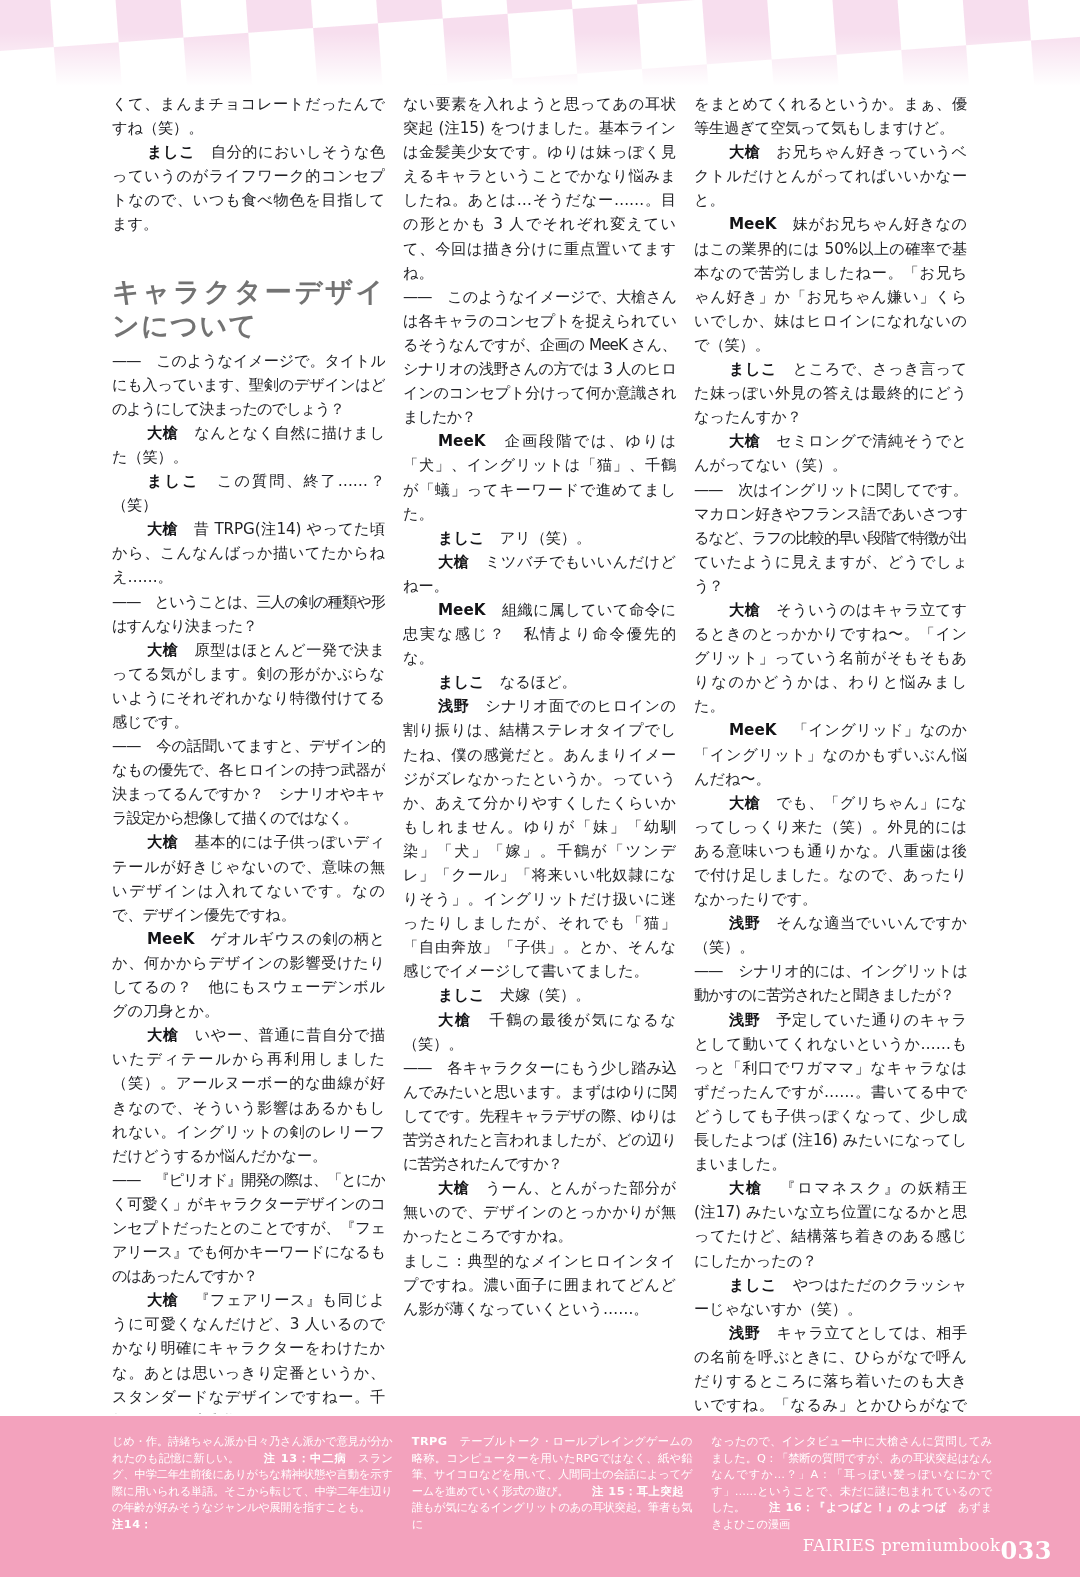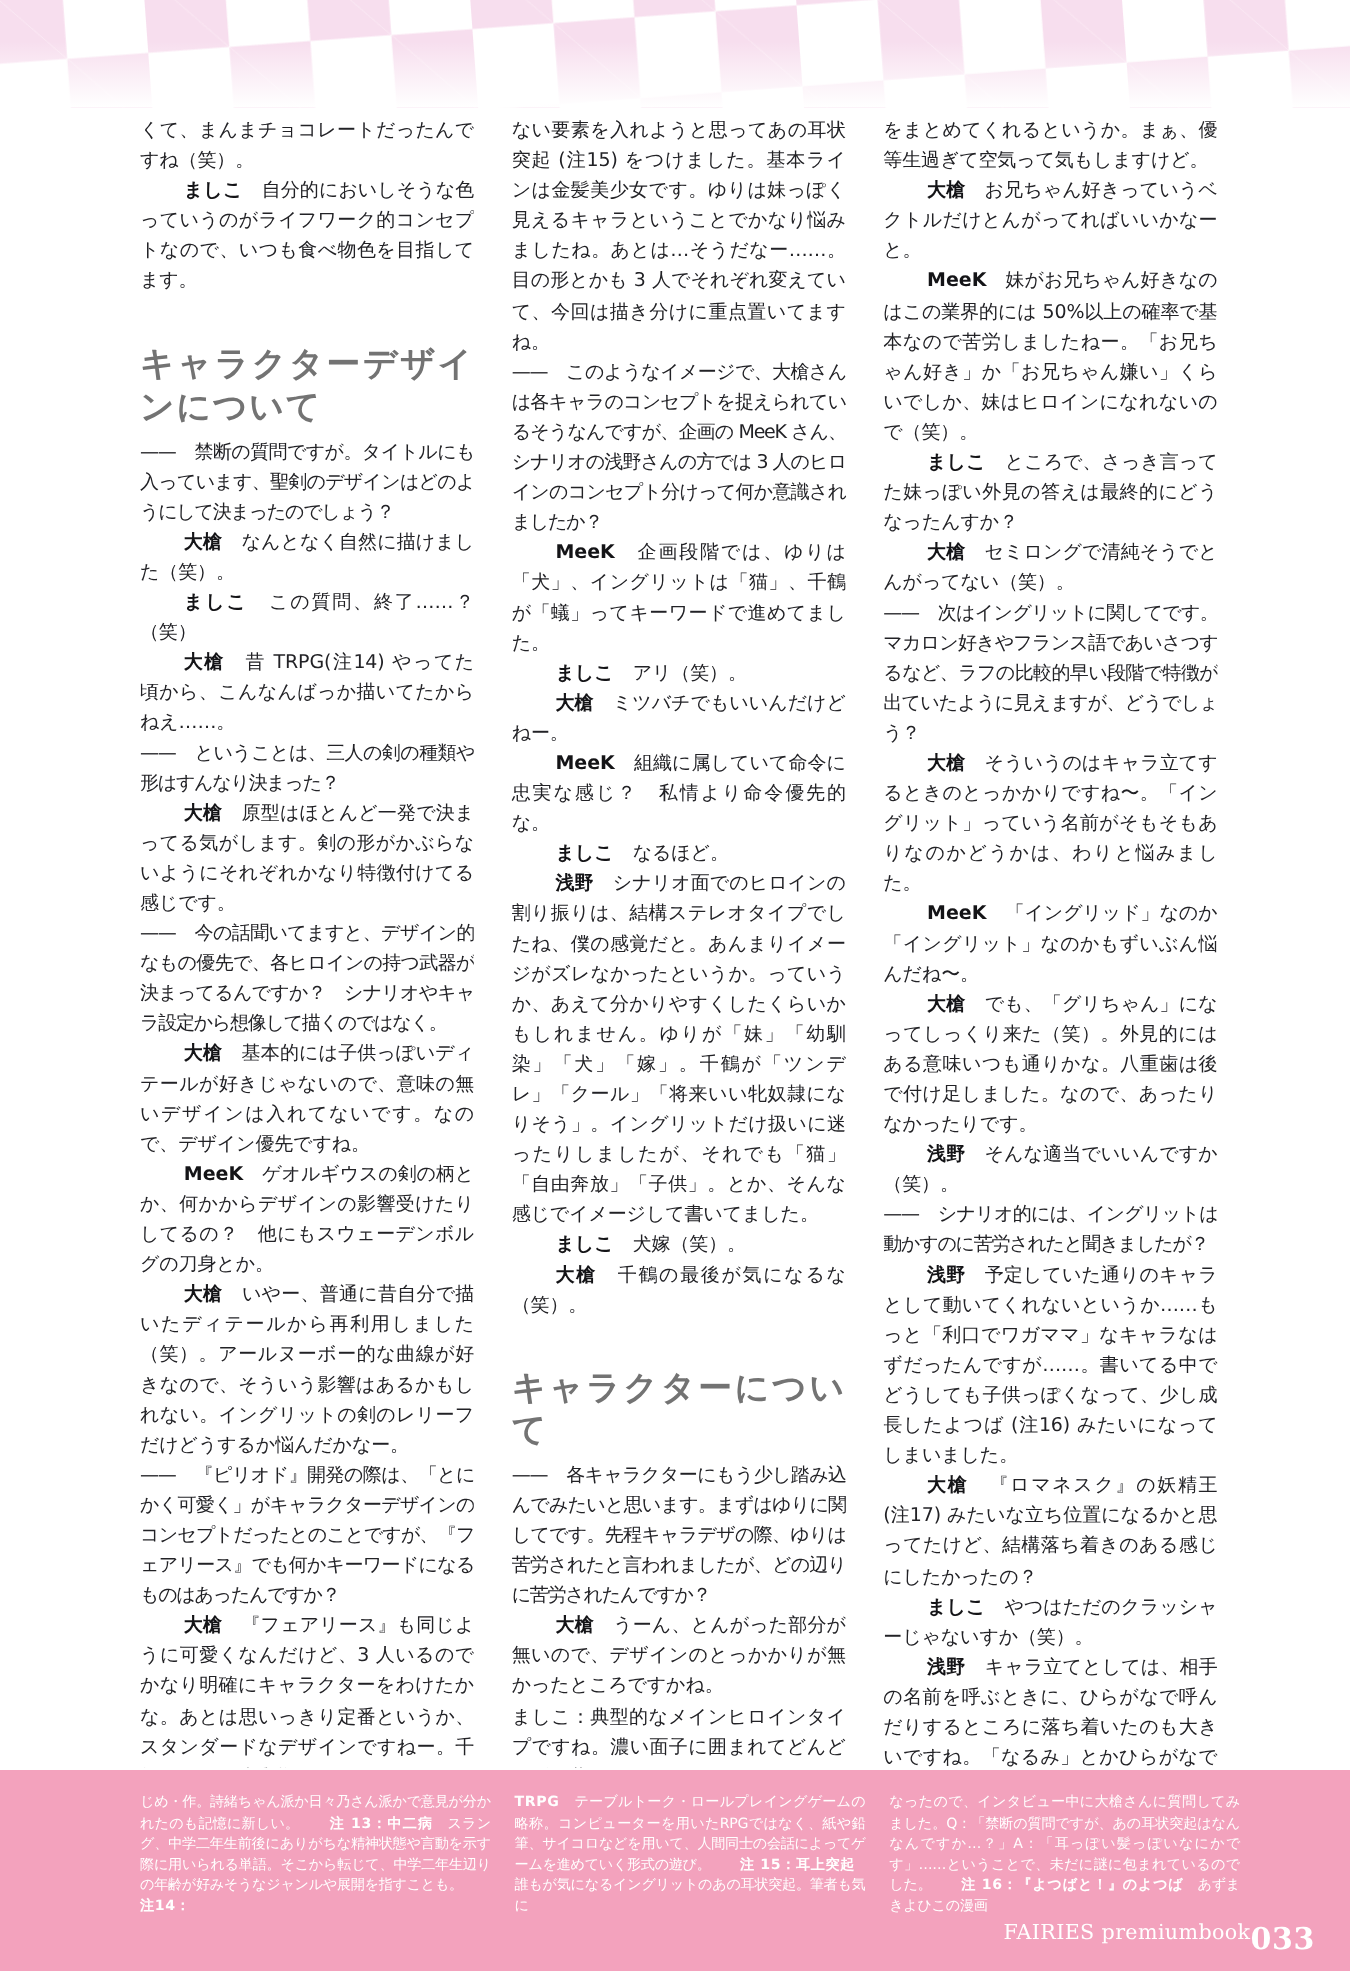--- a/index.html
+++ b/index.html
@@ -33,21 +33,21 @@
     background:linear-gradient(to bottom,rgba(255,255,255,0) 38%,rgba(255,255,255,.55) 72%,#fff 100%);
   }
 
   
   .page-body{
     position:absolute;left:0;top:86px;width:1080px;height:1330px;
   }
   .columns{
     position:absolute;left:112px;top:6px;
     width:862px;height:1322px;
-    display:flex;gap:30px;
+    display:flex;gap:18px;
   }
   .col{
     width:273px;
     font-size:15.2px;
     line-height:1.585;
     color:#222226;
     letter-spacing:-0.1px;
     text-align:justify;
     overflow:hidden;
   }
@@ -109,21 +109,21 @@
   <div class="checker-inner"></div>
   <div class="checker-fade"></div>
 </div>
 
 <div class="page-body">
   <div class="columns">
     <div class="col" id="col1">
         <p>くて、まんまチョコレートだったんですね（笑）。</p>
         <p><span class="spk">ましこ</span><span>自分的においしそうな色っていうのがライフワーク的コンセプトなので、いつも食べ物色を目指してます。</span></p>
         <h2 class="section-title">キャラクターデザインについて</h2>
-        <p class="dash">——　禁断の質問ですが。タイトルにも入っています、聖剣のデザインはどのようにして決まったのでしょう？</p>
+        <p class="dash">——　このようなイメージで。タイトルにも入っています、聖剣のデザインはどのようにして決まったのでしょう？</p>
         <p><span class="spk">大槍</span><span>なんとなく自然に描けました（笑）。</span></p>
         <p><span class="spk">ましこ</span><span>この質問、終了……？（笑）</span></p>
         <p><span class="spk">大槍</span><span>昔 TRPG(注14) やってた頃から、こんなんばっか描いてたからねえ……。</span></p>
         <p class="dash">——　ということは、三人の剣の種類や形はすんなり決まった？</p>
         <p><span class="spk">大槍</span><span>原型はほとんど一発で決まってる気がします。剣の形がかぶらないようにそれぞれかなり特徴付けてる感じです。</span></p>
         <p class="dash">——　今の話聞いてますと、デザイン的なもの優先で、各ヒロインの持つ武器が決まってるんですか？　シナリオやキャラ設定から想像して描くのではなく。</p>
         <p><span class="spk">大槍</span><span>基本的には子供っぽいディテールが好きじゃないので、意味の無いデザインは入れてないです。なので、デザイン優先ですね。</span></p>
         <p><span class="spk">MeeK</span><span>ゲオルギウスの剣の柄とか、何かからデザインの影響受けたりしてるの？　他にもスウェーデンボルグの刀身とか。</span></p>
         <p><span class="spk">大槍</span><span>いやー、普通に昔自分で描いたディテールから再利用しました（笑）。アールヌーボー的な曲線が好きなので、そういう影響はあるかもしれない。イングリットの剣のレリーフだけどうするか悩んだかなー。</span></p>
         <p class="dash">——　『ピリオド』開発の際は、「とにかく可愛く」がキャラクターデザインのコンセプトだったとのことですが、『フェアリース』でも何かキーワードになるものはあったんですか？</p>
@@ -133,21 +133,20 @@
         <p>ない要素を入れようと思ってあの耳状突起 (注15) をつけました。基本ラインは金髪美少女です。ゆりは妹っぽく見えるキャラということでかなり悩みましたね。あとは…そうだなー……。目の形とかも 3 人でそれぞれ変えていて、今回は描き分けに重点置いてますね。</p>
         <p class="dash">——　このようなイメージで、大槍さんは各キャラのコンセプトを捉えられているそうなんですが、企画の MeeK さん、シナリオの浅野さんの方では 3 人のヒロインのコンセプト分けって何か意識されましたか？</p>
         <p><span class="spk">MeeK</span><span>企画段階では、ゆりは「犬」、イングリットは「猫」、千鶴が「蟻」ってキーワードで進めてました。</span></p>
         <p><span class="spk">ましこ</span><span>アリ（笑）。</span></p>
         <p><span class="spk">大槍</span><span>ミツバチでもいいんだけどねー。</span></p>
         <p><span class="spk">MeeK</span><span>組織に属していて命令に忠実な感じ？　私情より命令優先的な。</span></p>
         <p><span class="spk">ましこ</span><span>なるほど。</span></p>
         <p><span class="spk">浅野</span><span>シナリオ面でのヒロインの割り振りは、結構ステレオタイプでしたね、僕の感覚だと。あんまりイメージがズレなかったというか。っていうか、あえて分かりやすくしたくらいかもしれません。ゆりが「妹」「幼馴染」「犬」「嫁」。千鶴が「ツンデレ」「クール」「将来いい牝奴隷になりそう」。イングリットだけ扱いに迷ったりしましたが、それでも「猫」「自由奔放」「子供」。とか、そんな感じでイメージして書いてました。</span></p>
         <p><span class="spk">ましこ</span><span>犬嫁（笑）。</span></p>
         <p><span class="spk">大槍</span><span>千鶴の最後が気になるな（笑）。</span></p>
-        <h2 class="section-title">キャラクターについて</h2>
         <p class="dash">——　各キャラクターにもう少し踏み込んでみたいと思います。まずはゆりに関してです。先程キャラデザの際、ゆりは苦労されたと言われましたが、どの辺りに苦労されたんですか？</p>
         <p><span class="spk">大槍</span><span>うーん、とんがった部分が無いので、デザインのとっかかりが無かったところですかね。</span></p>
         <p>ましこ：典型的なメインヒロインタイプですね。濃い面子に囲まれてどんどん影が薄くなっていくという……。</p>
       </div>
     <div class="col" id="col3">
         <p>をまとめてくれるというか。まぁ、優等生過ぎて空気って気もしますけど。</p>
         <p><span class="spk">大槍</span><span>お兄ちゃん好きっていうベクトルだけとんがってればいいかなーと。</span></p>
         <p><span class="spk">MeeK</span><span>妹がお兄ちゃん好きなのはこの業界的には 50%以上の確率で基本なので苦労しましたねー。「お兄ちゃん好き」か「お兄ちゃん嫌い」くらいでしか、妹はヒロインになれないので（笑）。</span></p>
         <p><span class="spk">ましこ</span><span>ところで、さっき言ってた妹っぽい外見の答えは最終的にどうなったんすか？</span></p>
         <p><span class="spk">大槍</span><span>セミロングで清純そうでとんがってない（笑）。</span></p>

